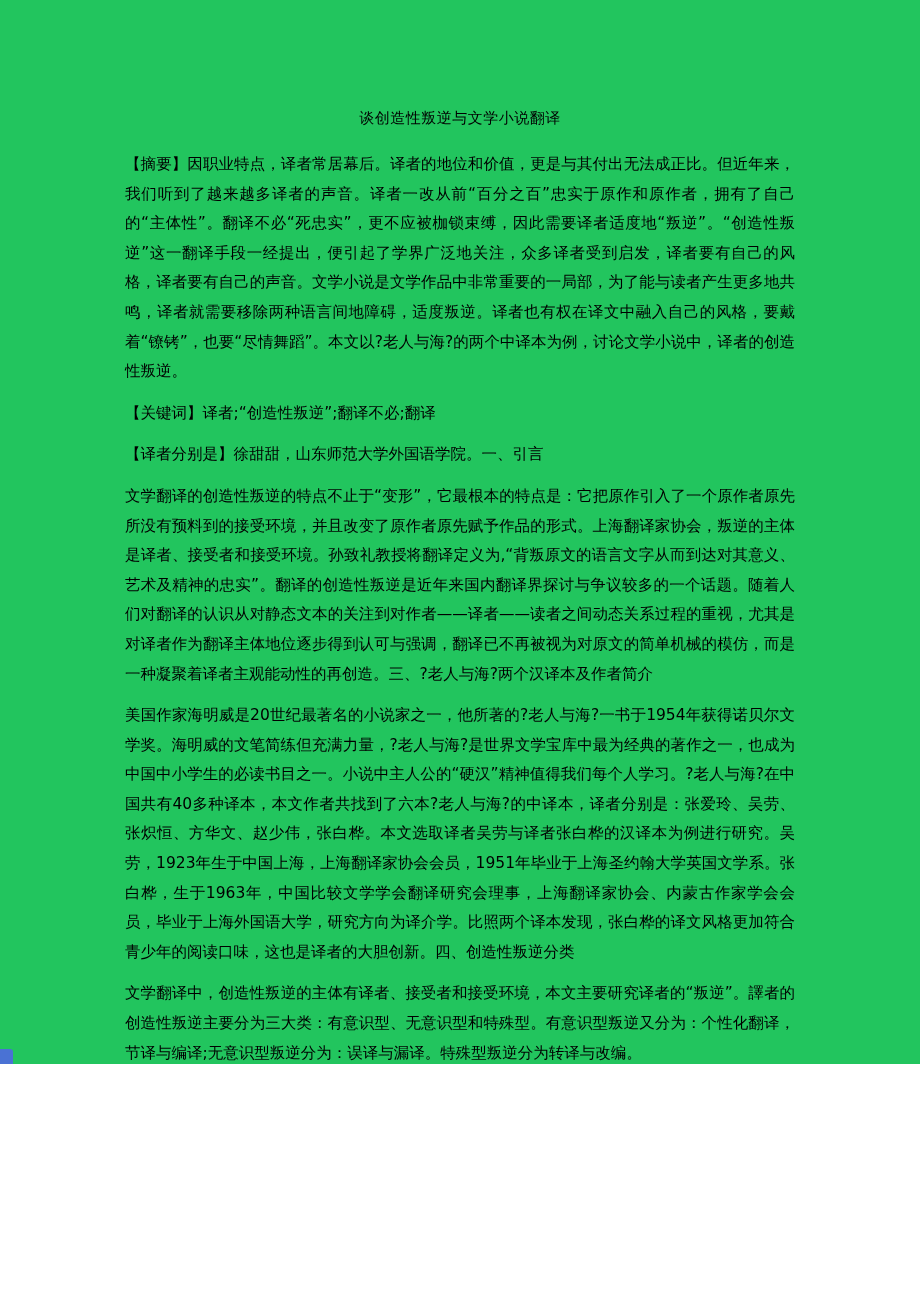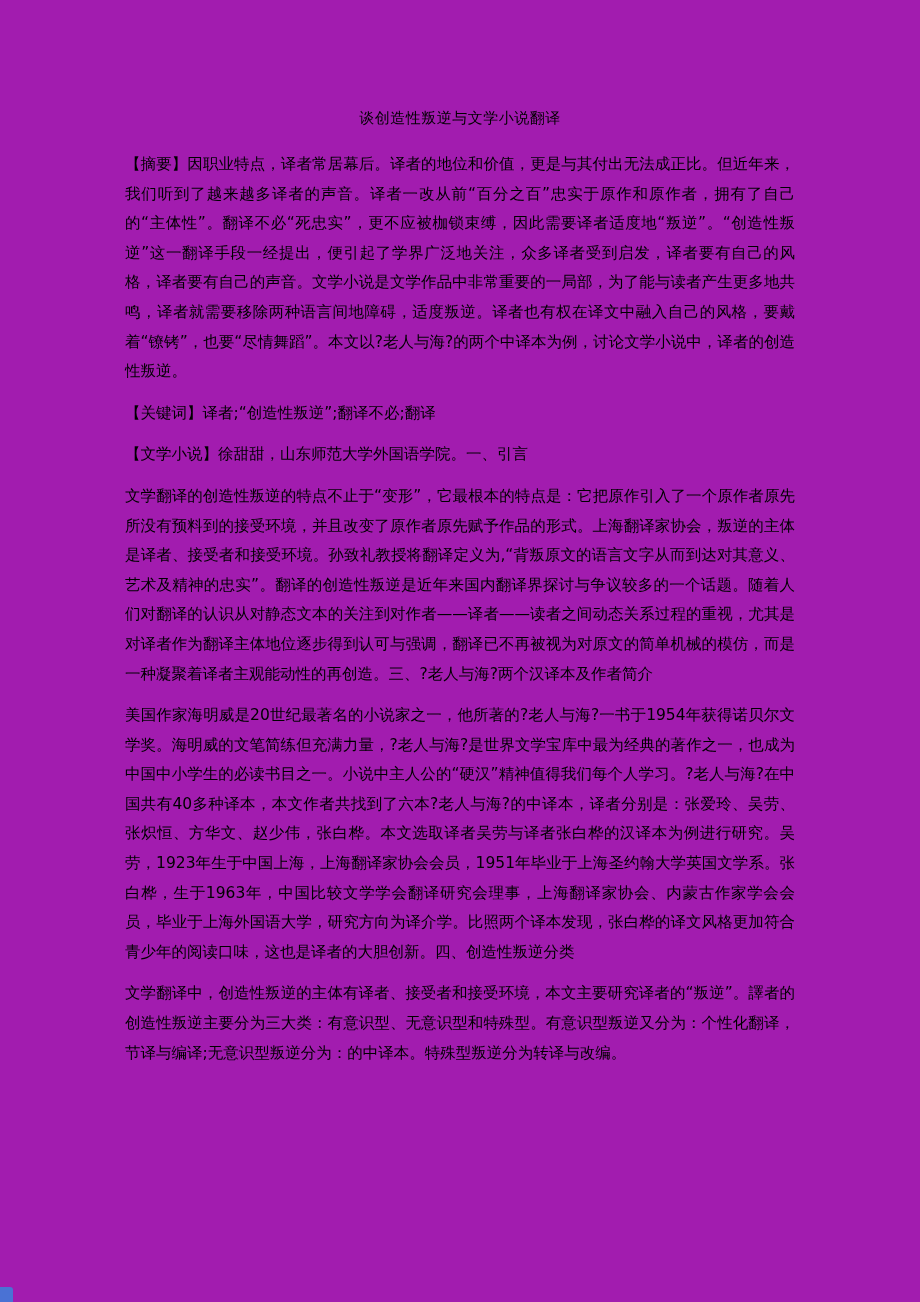--- a/index.html
+++ b/index.html
@@ -9,22 +9,22 @@
   }
   body {
     width: 920px;
     height: 1302px;
     font-family: "DejaVu Sans", "Liberation Sans", sans-serif;
     color: #000000;
   }
   .page {
     position: relative;
     width: 920px;
-    height: 1302px;
-    background: #a21caf;
+    height: 1064px;
+    background: #22c55e;
     overflow: hidden;
     box-sizing: border-box;
   }
   .doc-title {
     margin: 0;
     padding-top: 108px;
     font-size: 15px;
     font-weight: 400;
     text-align: center;
     letter-spacing: 0.5px;
@@ -58,21 +58,21 @@
 </head>
 <body>
 
 <div class="page">
 
   <h1 class="doc-title">谈创造性叛逆与文学小说翻译</h1>
 
   <div class="doc-body">
     <p class="para">【摘要】因职业特点，译者常居幕后。译者的地位和价值，更是与其付出无法成正比。但近年来，我们听到了越来越多译者的声音。译者一改从前“百分之百”忠实于原作和原作者，拥有了自己的“主体性”。翻译不必“死忠实”，更不应被枷锁束缚，因此需要译者适度地“叛逆”。“创造性叛逆”这一翻译手段一经提出，便引起了学界广泛地关注，众多译者受到启发，译者要有自己的风格，译者要有自己的声音。文学小说是文学作品中非常重要的一局部，为了能与读者产生更多地共鸣，译者就需要移除两种语言间地障碍，适度叛逆。译者也有权在译文中融入自己的风格，要戴着“镣铐”，也要“尽情舞蹈”。本文以?老人与海?的两个中译本为例，讨论文学小说中，译者的创造性叛逆。</p>
     <p class="para">【关键词】译者;“创造性叛逆”;翻译不必;翻译</p>
-    <p class="para">【文学小说】徐甜甜，山东师范大学外国语学院。一、引言</p>
+    <p class="para">【译者分别是】徐甜甜，山东师范大学外国语学院。一、引言</p>
     <p class="para">文学翻译的创造性叛逆的特点不止于“变形”，它最根本的特点是：它把原作引入了一个原作者原先所没有预料到的接受环境，并且改变了原作者原先赋予作品的形式。上海翻译家协会，叛逆的主体是译者、接受者和接受环境。孙致礼教授将翻译定义为,“背叛原文的语言文字从而到达对其意义、艺术及精神的忠实”。翻译的创造性叛逆是近年来国内翻译界探讨与争议较多的一个话题。随着人们对翻译的认识从对静态文本的关注到对作者——译者——读者之间动态关系过程的重视，尤其是对译者作为翻译主体地位逐步得到认可与强调，翻译已不再被视为对原文的简单机械的模仿，而是一种凝聚着译者主观能动性的再创造。三、?老人与海?两个汉译本及作者简介</p>
     <p class="para">美国作家海明威是20世纪最著名的小说家之一，他所著的?老人与海?一书于1954年获得诺贝尔文学奖。海明威的文笔简练但充满力量，?老人与海?是世界文学宝库中最为经典的著作之一，也成为中国中小学生的必读书目之一。小说中主人公的“硬汉”精神值得我们每个人学习。?老人与海?在中国共有40多种译本，本文作者共找到了六本?老人与海?的中译本，译者分别是：张爱玲、吴劳、张炽恒、方华文、赵少伟，张白桦。本文选取译者吴劳与译者张白桦的汉译本为例进行研究。吴劳，1923年生于中国上海，上海翻译家协会会员，1951年毕业于上海圣约翰大学英国文学系。张白桦，生于1963年，中国比较文学学会翻译研究会理事，上海翻译家协会、内蒙古作家学会会员，毕业于上海外国语大学，研究方向为译介学。比照两个译本发现，张白桦的译文风格更加符合青少年的阅读口味，这也是译者的大胆创新。四、创造性叛逆分类</p>
-    <p class="para">文学翻译中，创造性叛逆的主体有译者、接受者和接受环境，本文主要研究译者的“叛逆”。譯者的创造性叛逆主要分为三大类：有意识型、无意识型和特殊型。有意识型叛逆又分为：个性化翻译，节译与编译;无意识型叛逆分为：的中译本。特殊型叛逆分为转译与改编。</p>
+    <p class="para">文学翻译中，创造性叛逆的主体有译者、接受者和接受环境，本文主要研究译者的“叛逆”。譯者的创造性叛逆主要分为三大类：有意识型、无意识型和特殊型。有意识型叛逆又分为：个性化翻译，节译与编译;无意识型叛逆分为：误译与漏译。特殊型叛逆分为转译与改编。</p>
   </div>
 
   <div class="corner-mark"></div>
 
 </div>
 
 </body></html>

